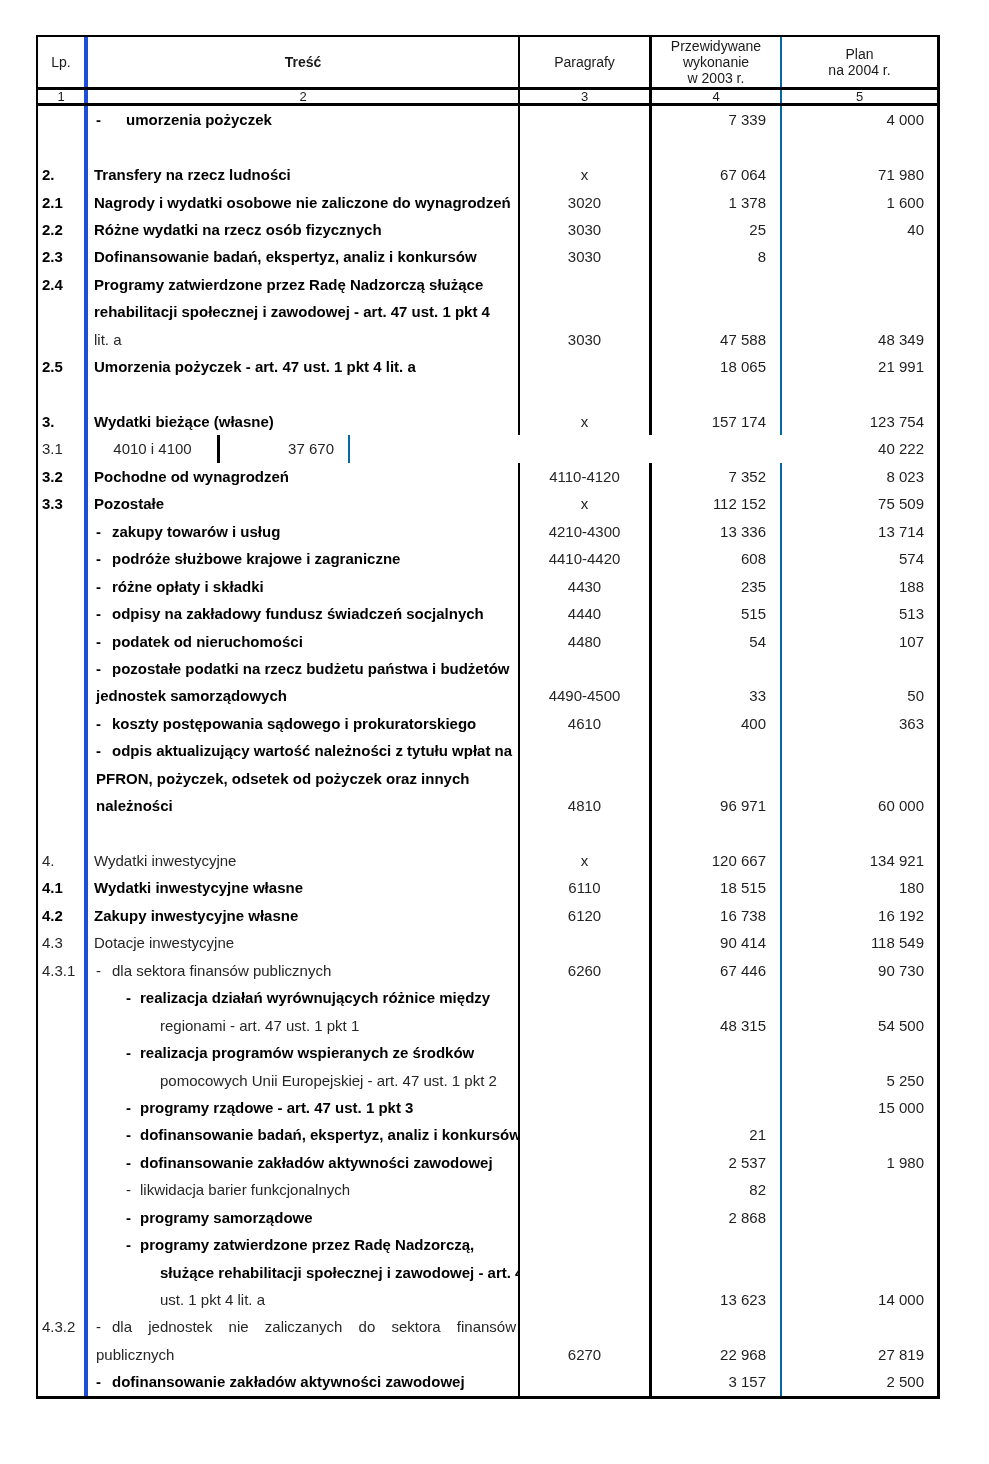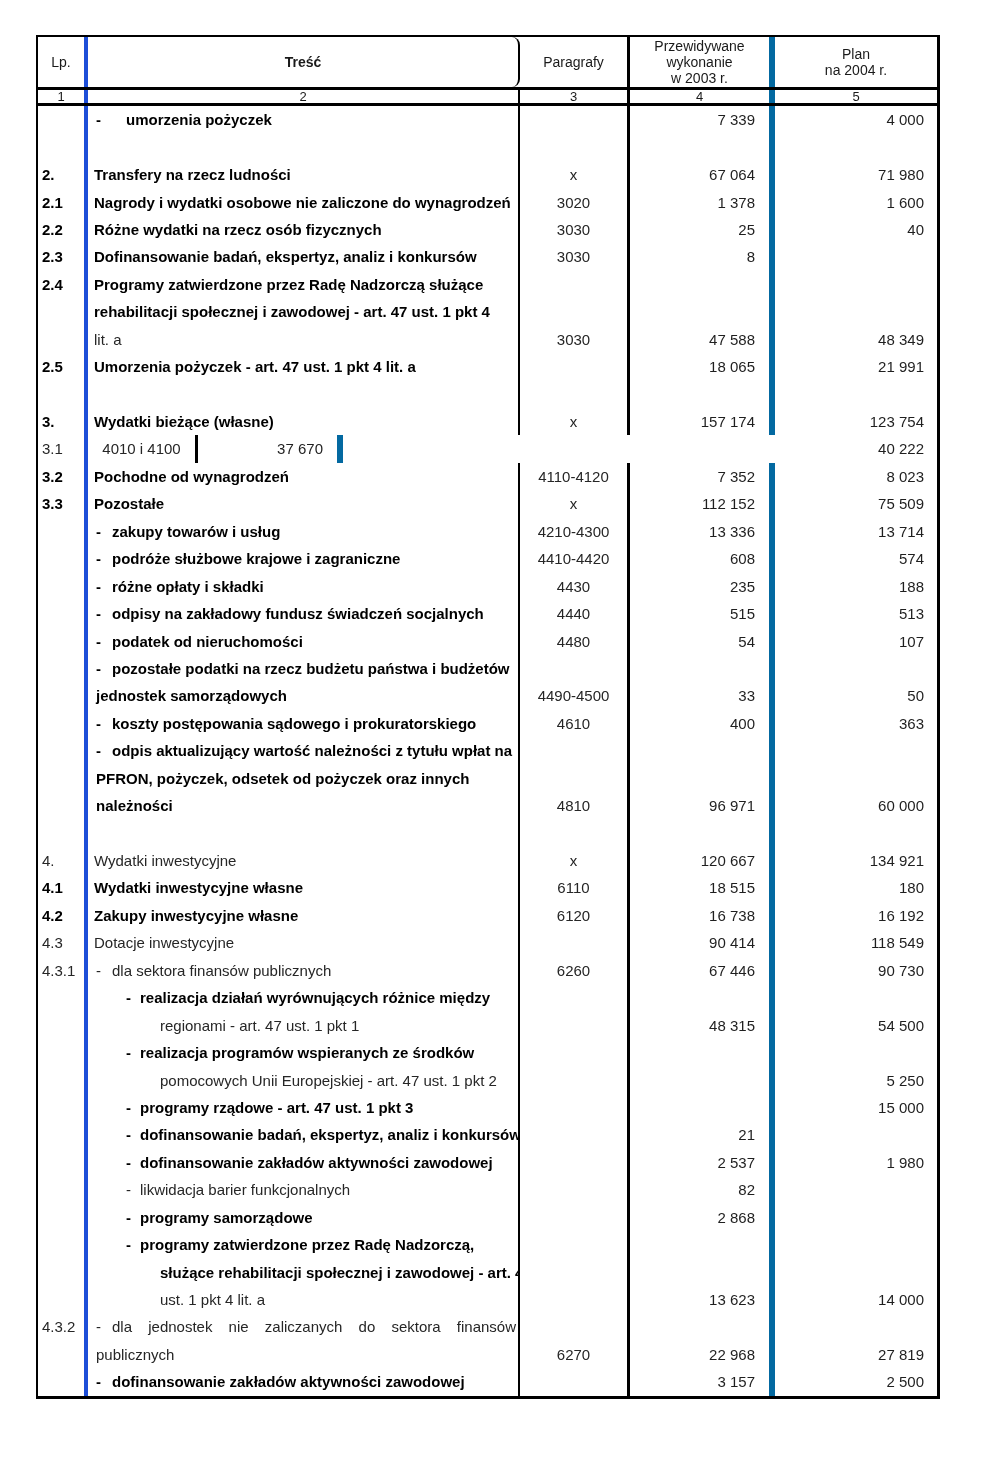--- a/index.html
+++ b/index.html
@@ -10,28 +10,28 @@
   .page{position:absolute;inset:0;background:#fff;}
   .table{
     position:absolute;left:36px;top:35px;width:904px;background:#fff;
     border:2px solid #000;border-right-width:3px;border-bottom-width:3px;
     box-sizing:border-box;
   }
   .table *{box-sizing:border-box;}
   
   .w1{width:50px;border-right:4px solid #1d4ed8;}
   .w2{width:432px;border-right:2px solid #000;}
-  .w3{width:110px;border-right:3px solid #000;}
-  .w4{width:145px;border-right:6px solid #0369a1;}
+  .w3{width:132px;border-right:3px solid #000;}
+  .w4{width:130px;border-right:2px solid #0369a1;}
   .w5{flex:1;}
   
   .hrow{display:flex;height:53px;border-bottom:3px solid #000;}
   .hc{display:flex;flex-direction:column;align-items:center;justify-content:center;
       text-align:center;font-size:14px;line-height:16px;color:#1a1a1a;overflow:hidden;}
-  .hb{font-weight:700;border-radius:8px;}
+  .hb{font-weight:700;}
   
   .nrow{display:flex;height:16px;border-bottom:3px solid #000;}
   .nc{display:flex;align-items:center;justify-content:center;font-size:13px;color:#1a1a1a;overflow:hidden;}
   
   .brow{display:flex;height:27.45px;font-size:15px;}
   .lpc{padding-left:4px;display:flex;align-items:center;overflow:hidden;}
   .trc{display:flex;align-items:center;overflow:hidden;white-space:nowrap;}
   .parc{display:flex;align-items:center;justify-content:center;overflow:hidden;}
   .valc{display:flex;align-items:center;justify-content:flex-end;padding-right:14px;overflow:hidden;color:#1f1f1f;font-weight:400;}
   .c5v{padding-right:13px;}

